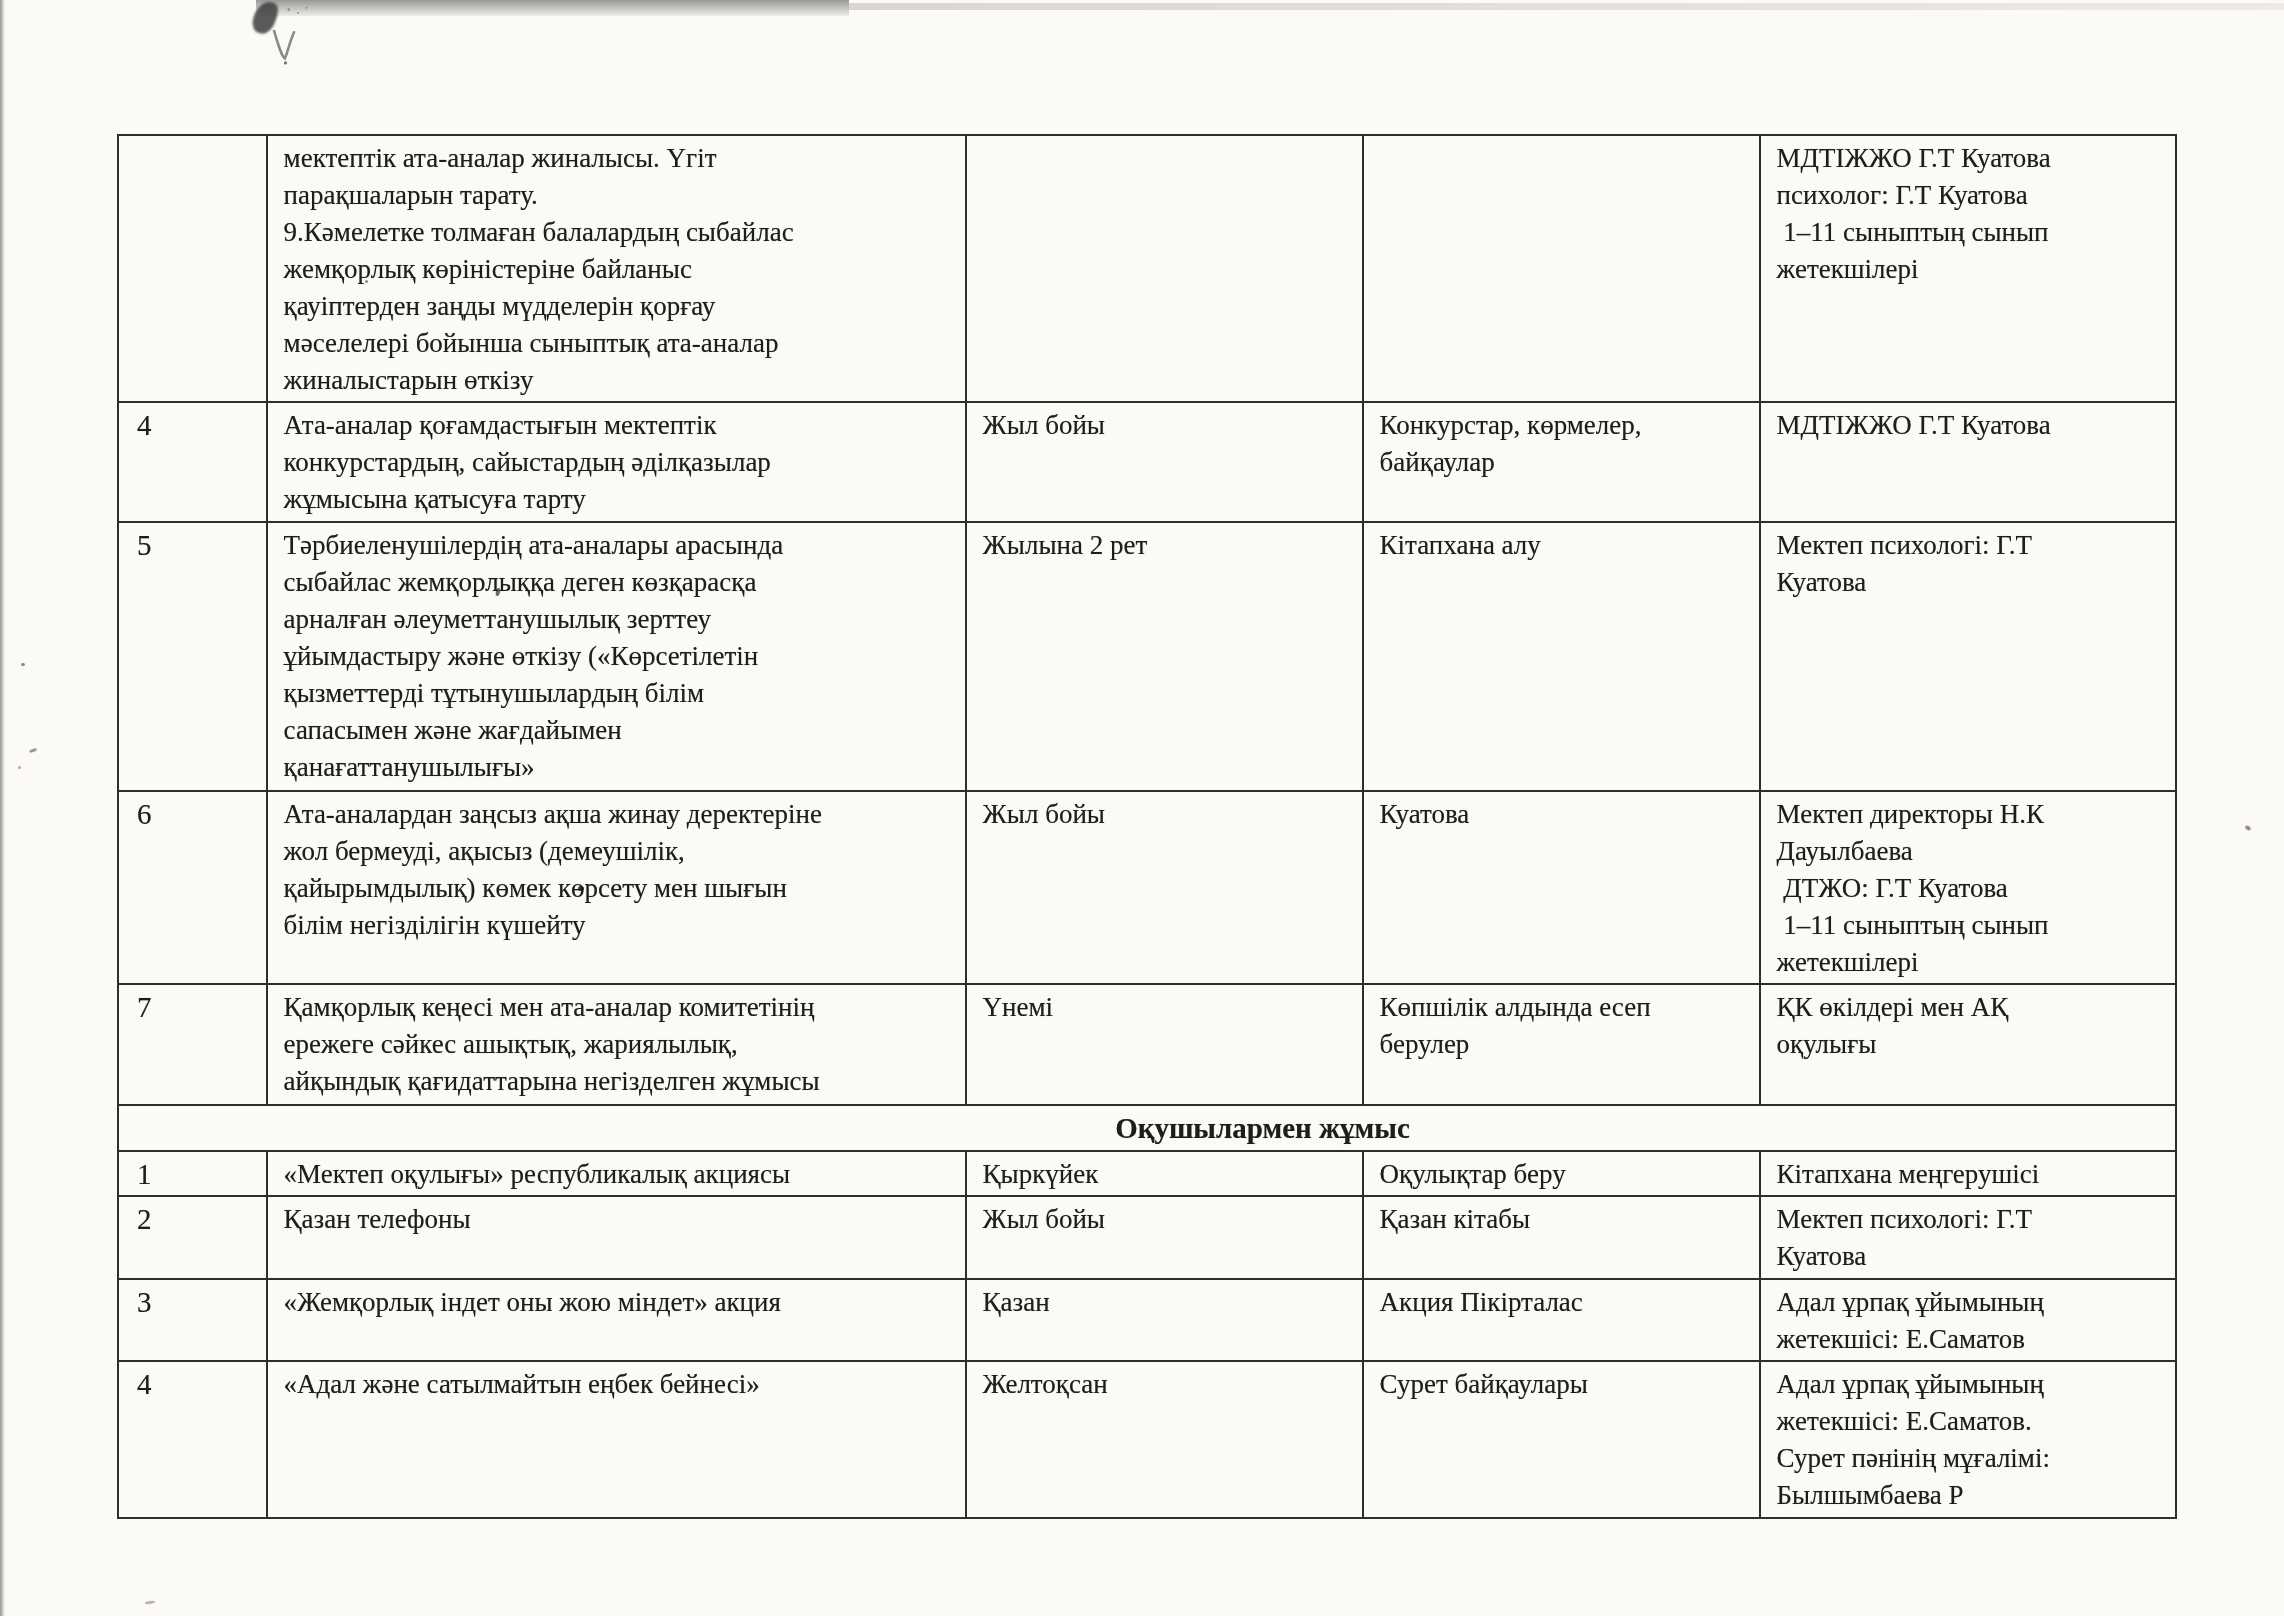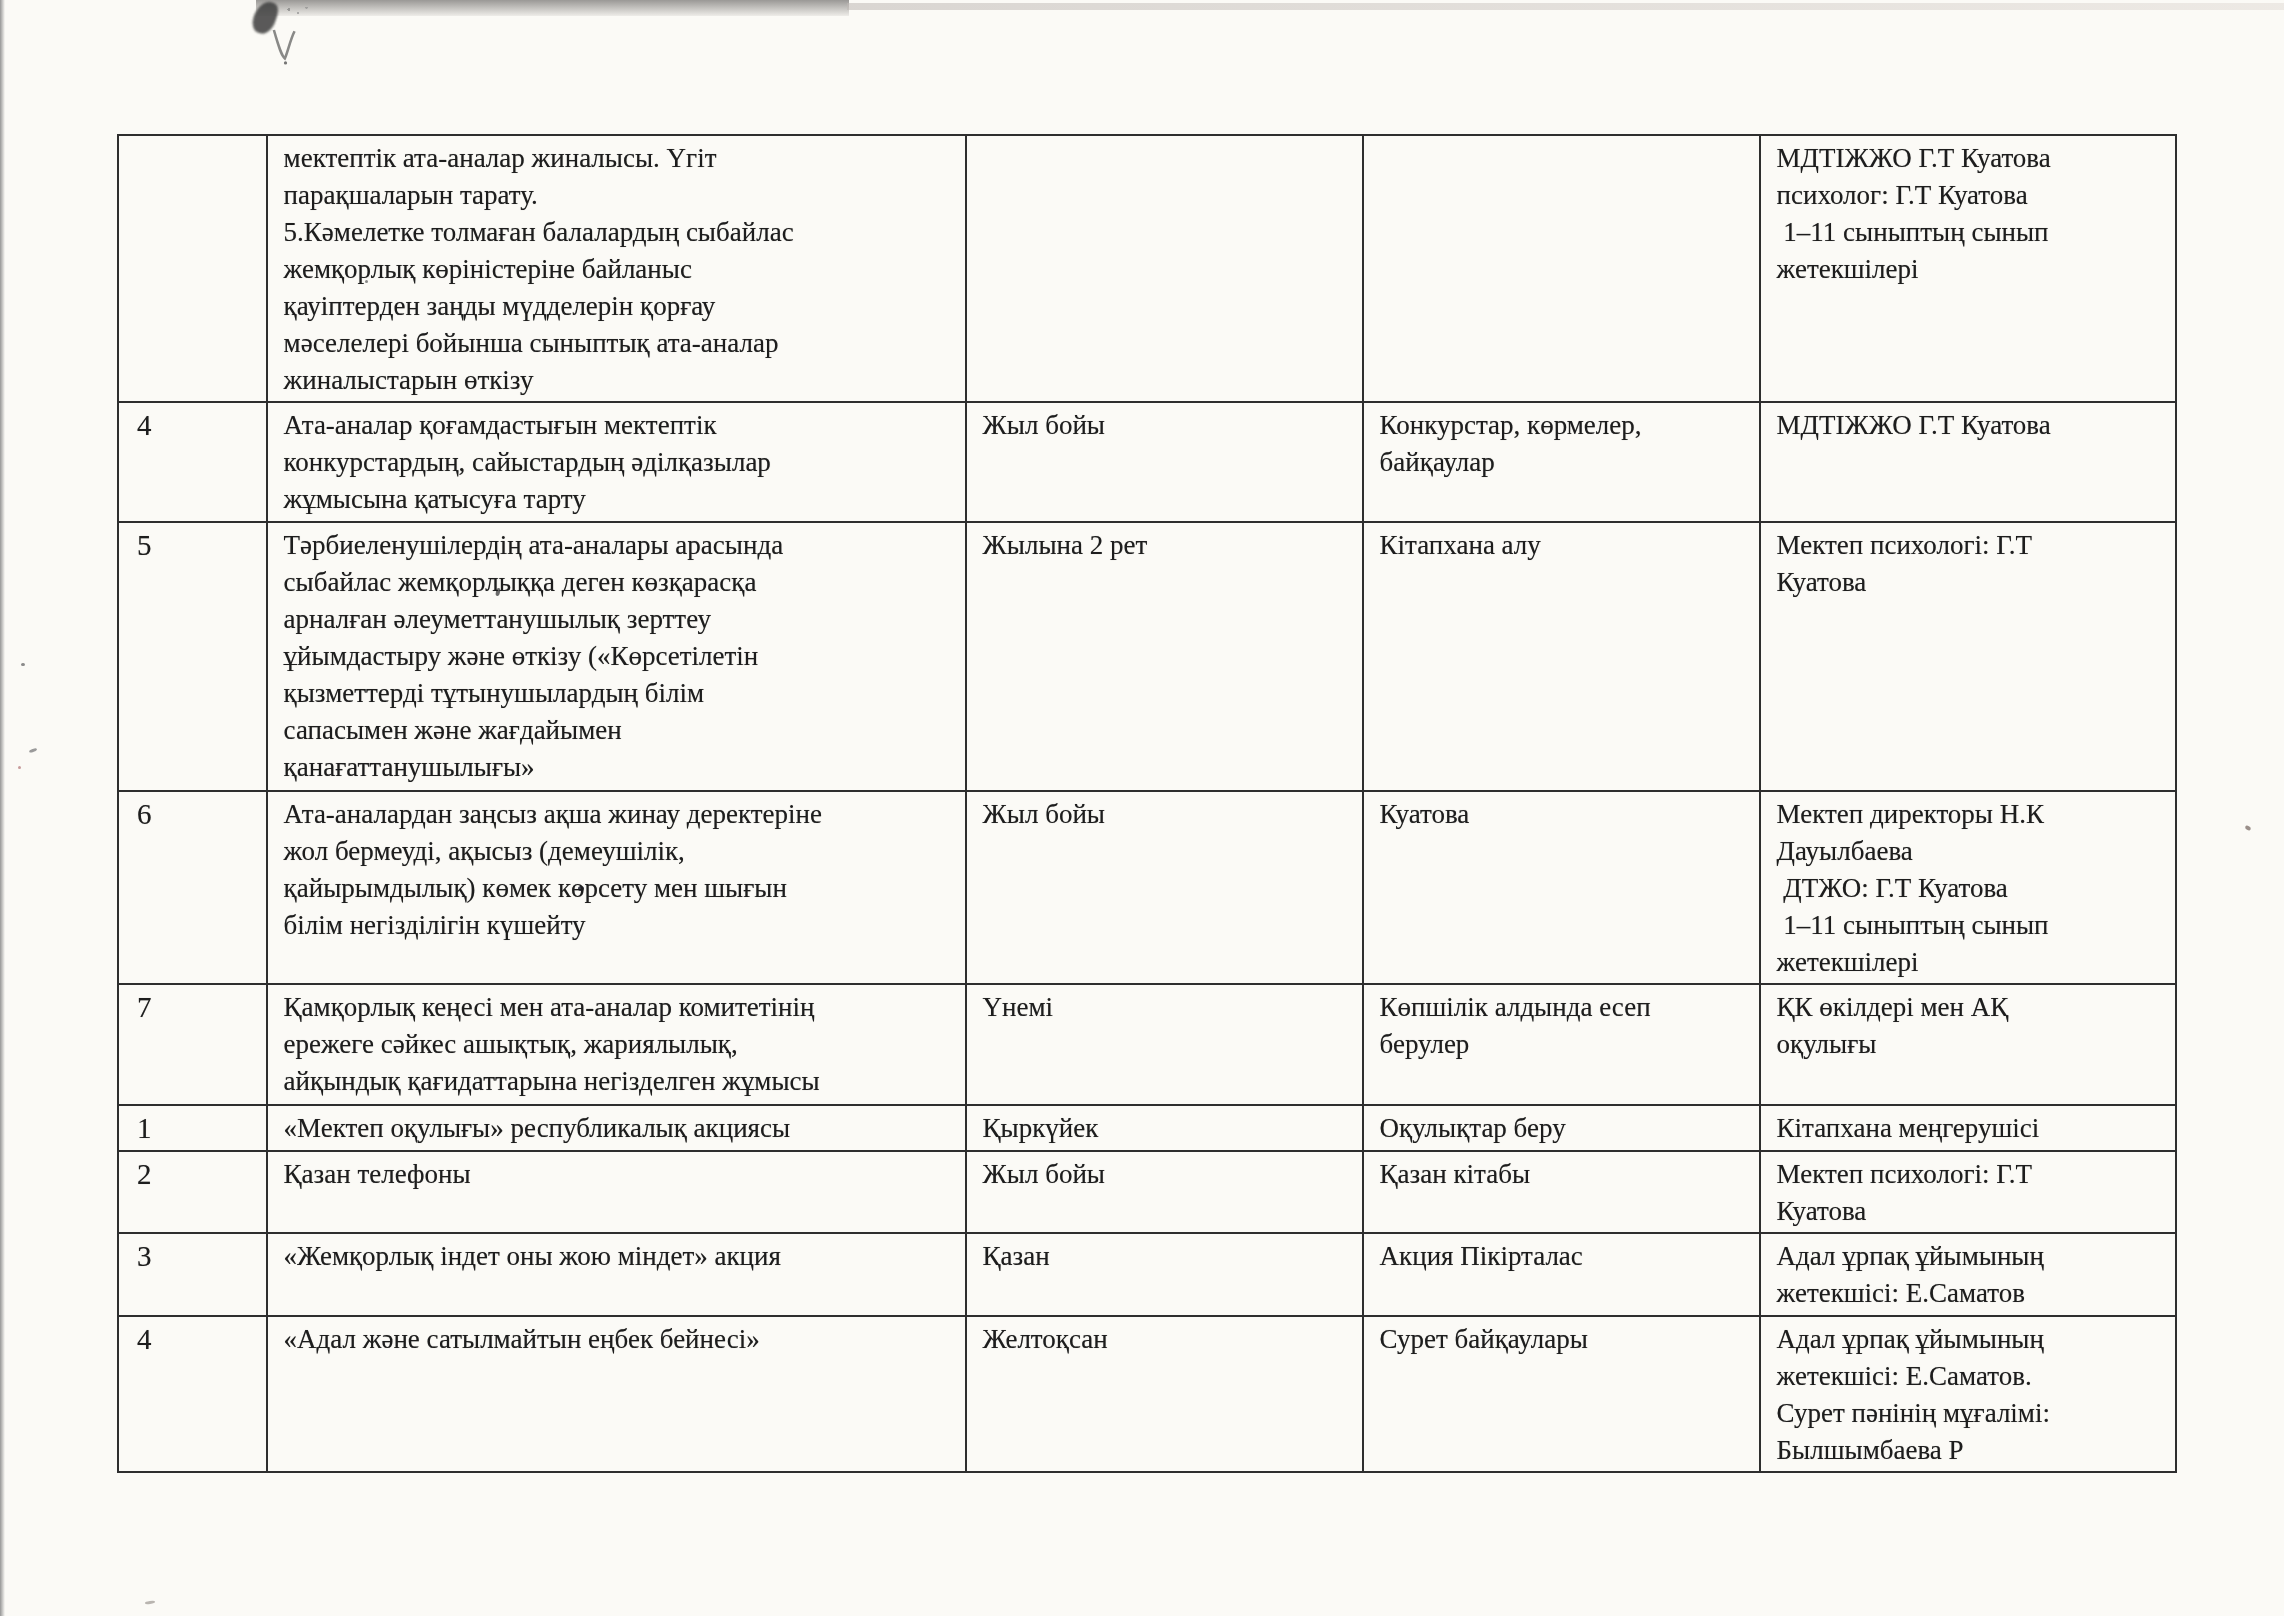--- a/index.html
+++ b/index.html
@@ -74,21 +74,21 @@
       <col style="width:699px">
       <col style="width:397px">
     <col style="width:397px">
       <col style="width:416px">
   </colgroup>
   <tbody>
     <tr class="hr0">
       <td class="num"></td>
       <td>мектептік ата-аналар жиналысы. Үгіт
 парақшаларын тарату.
-5.Кәмелетке толмаған балалардың сыбайлас
+9.Кәмелетке толмаған балалардың сыбайлас
 жемқорлық көріністеріне байланыс
 қауіптерден заңды мүдделерін қорғау
 мәселелері бойынша сыныптық ата-аналар
 жиналыстарын өткізу</td>
       <td></td>
       <td></td>
       <td>МДТІЖЖО Г.Т Куатова
 психолог: Г.Т Куатова
 &nbsp;1–11 сыныптың сынып
 жетекшілері</td>
@@ -135,20 +135,23 @@
       <td class="num">7</td>
       <td>Қамқорлық кеңесі мен ата-аналар комитетінің
 ережеге сәйкес ашықтық, жариялылық,
 айқындық қағидаттарына негізделген жұмысы</td>
       <td>Үнемі</td>
       <td>Көпшілік алдында есеп
 берулер</td>
       <td>ҚК өкілдері мен АҚ
 оқулығы</td>
     </tr>
+    <tr class="hsec">
+      <td class="section" colspan="5">Оқушылармен жұмыс</td>
+    </tr>
     <tr class="hr5">
       <td class="num">1</td>
       <td>«Мектеп оқулығы» республикалық акциясы</td>
       <td>Қыркүйек</td>
       <td>Оқулықтар беру</td>
       <td>Кітапхана меңгерушісі</td>
     </tr>
     <tr class="hr6">
       <td class="num">2</td>
       <td>Қазан телефоны</td>

